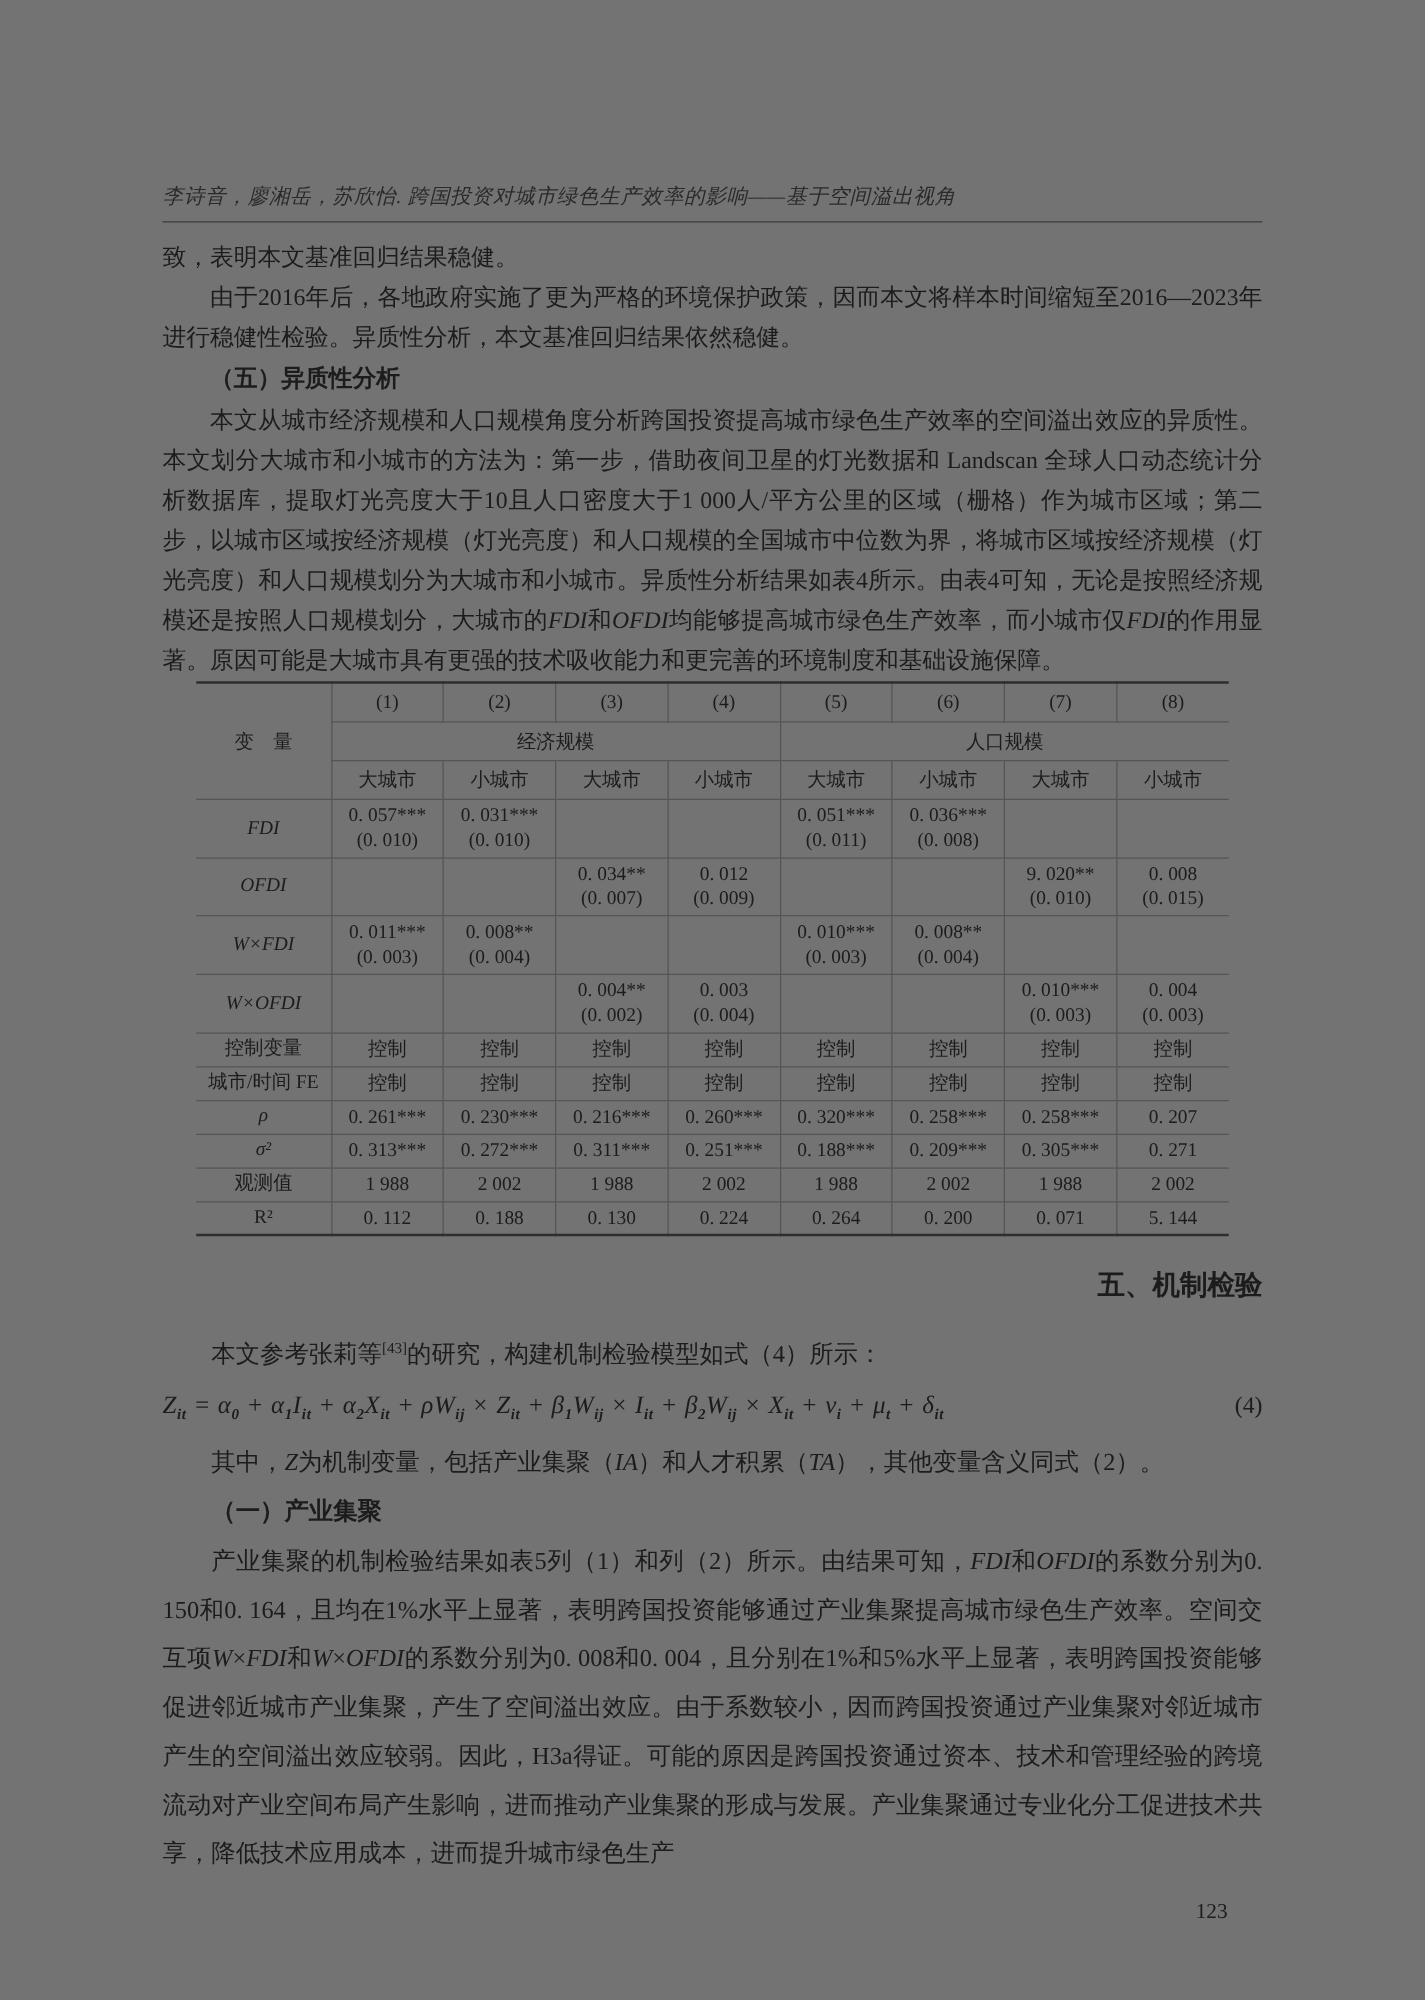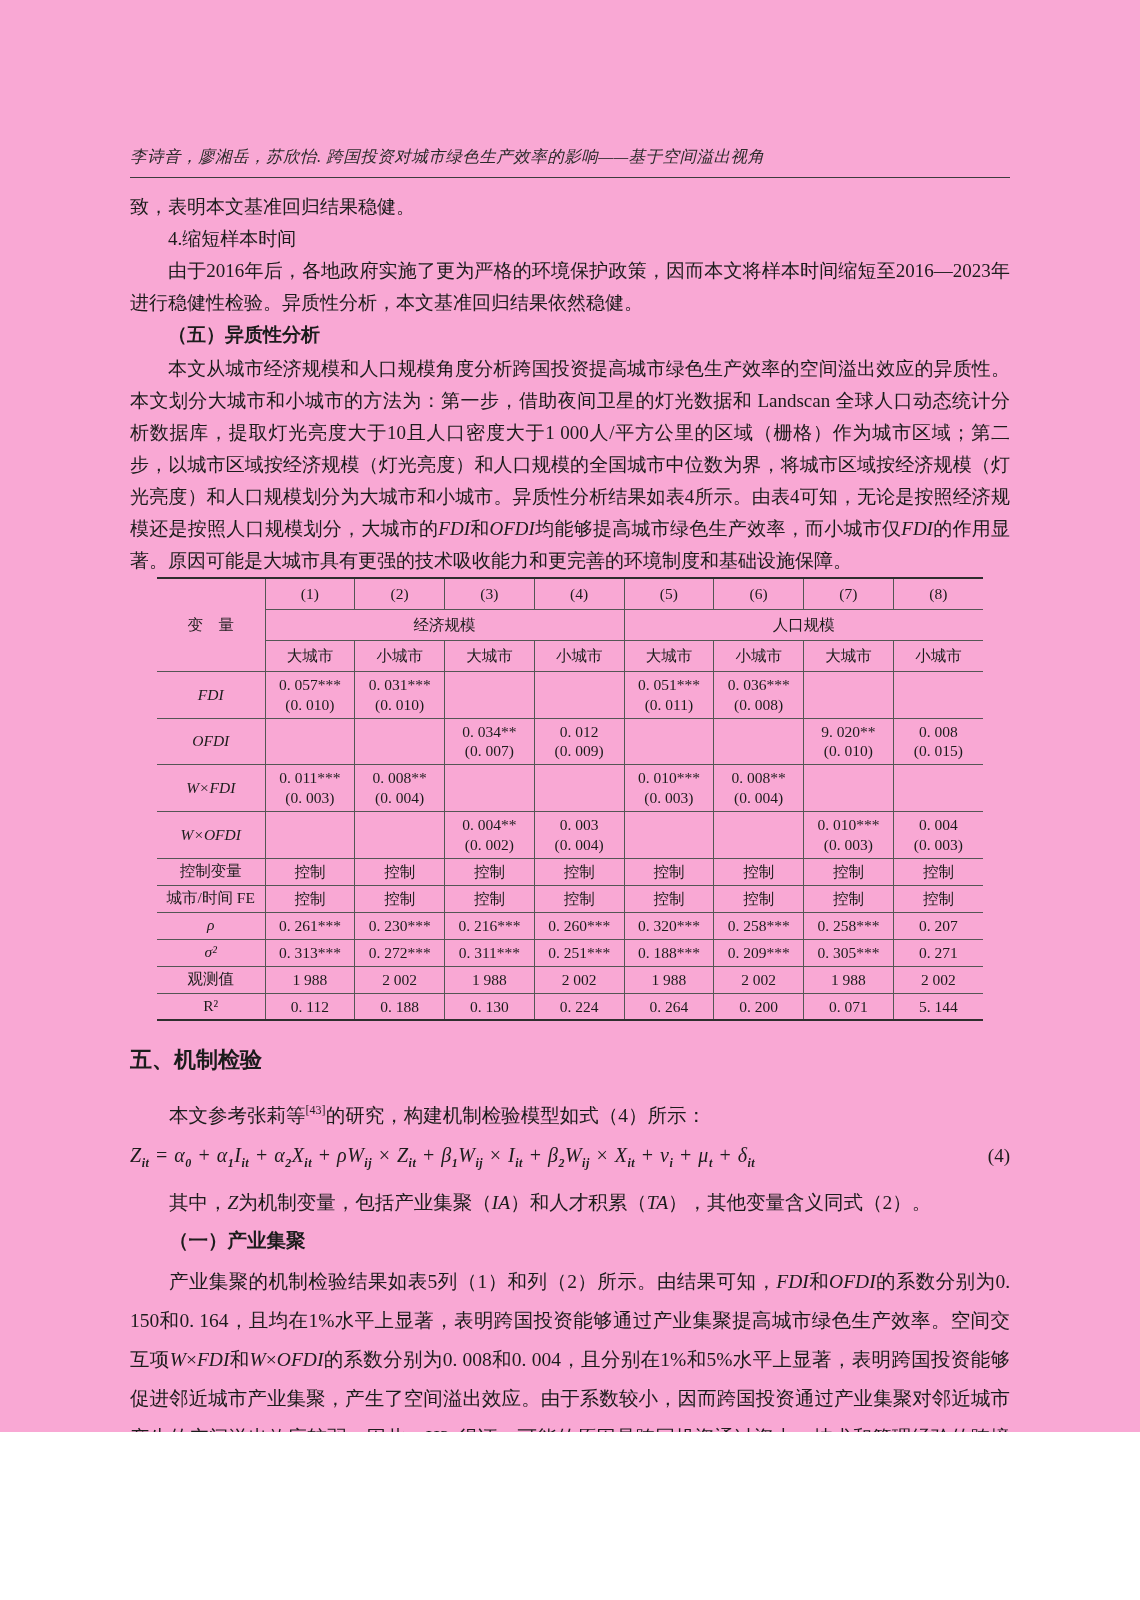--- a/index.html
+++ b/index.html
@@ -1,19 +1,19 @@
 <!DOCTYPE html>
 <html lang="zh"><head>
 <meta charset="utf-8">
 <style>
   html,body{margin:0;padding:0;background:#ffffff;}
   .page{
     position:relative;
-    width:1140px;height:1432px;
-    background:#f9a8d4;
+    width:1140px;height:1600px;
+    background:#737373;
     overflow:hidden;
     font-family:"Liberation Serif","DejaVu Serif",serif;
     color:#1c1c1c;
   }
   .content{
     position:absolute;
     left:130px;top:146px;
     width:880px;
   }
   
@@ -70,21 +70,21 @@
   }
   table.t4 tr > *:first-child{border-left:none;}
   table.t4 tr > *:last-child{border-right:none;}
   table.t4 thead th{height:24px;}
   table.t4 td.cell{white-space:pre-line;line-height:1.28;}
   table.t4 td.rowlab{line-height:1.2;}
   table.t4 td.rowlab.it{font-style:italic;}
   table.t4 tbody tr{height:27px;}
   
   .secthead{
-    text-align:left;
+    text-align:right;
     font-family:"Liberation Sans","DejaVu Sans",sans-serif;
     font-weight:bold;
     font-size:22px;
     margin:24px 0 16px 0;
   }
   
   .para.wide{line-height:39px;font-size:19.5px;}
   .subhead.wide{line-height:40px;font-size:19.5px;}
   
   .formula-row{
@@ -109,21 +109,20 @@
 </style>
 </head>
 <body>
 
 <div class="page">
   <div class="content">
 
     <div class="runhead">李诗音，廖湘岳，苏欣怡. 跨国投资对城市绿色生产效率的影响——基于空间溢出视角</div>
 
     <p class="para">致，表明本文基准回归结果稳健。</p>
-    <p class="para ind">4.缩短样本时间</p>
     <p class="para ind">由于2016年后，各地政府实施了更为严格的环境保护政策，因而本文将样本时间缩短至2016—2023年进行稳健性检验。异质性分析，本文基准回归结果依然稳健。</p>
 
     <h3 class="subhead">（五）异质性分析</h3>
     <p class="para ind">本文从城市经济规模和人口规模角度分析跨国投资提高城市绿色生产效率的空间溢出效应的异质性。本文划分大城市和小城市的方法为：第一步，借助夜间卫星的灯光数据和 Landscan 全球人口动态统计分析数据库，提取灯光亮度大于10且人口密度大于1 000人/平方公里的区域（栅格）作为城市区域；第二步，以城市区域按经济规模（灯光亮度）和人口规模的全国城市中位数为界，将城市区域按经济规模（灯光亮度）和人口规模划分为大城市和小城市。异质性分析结果如表4所示。由表4可知，无论是按照经济规模还是按照人口规模划分，大城市的<i>FDI</i>和<i>OFDI</i>均能够提高城市绿色生产效率，而小城市仅<i>FDI</i>的作用显著。原因可能是大城市具有更强的技术吸收能力和更完善的环境制度和基础设施保障。</p>
 
 
     <table class="t4">
       <colgroup>
         <col style="width:108px">
         <col>

